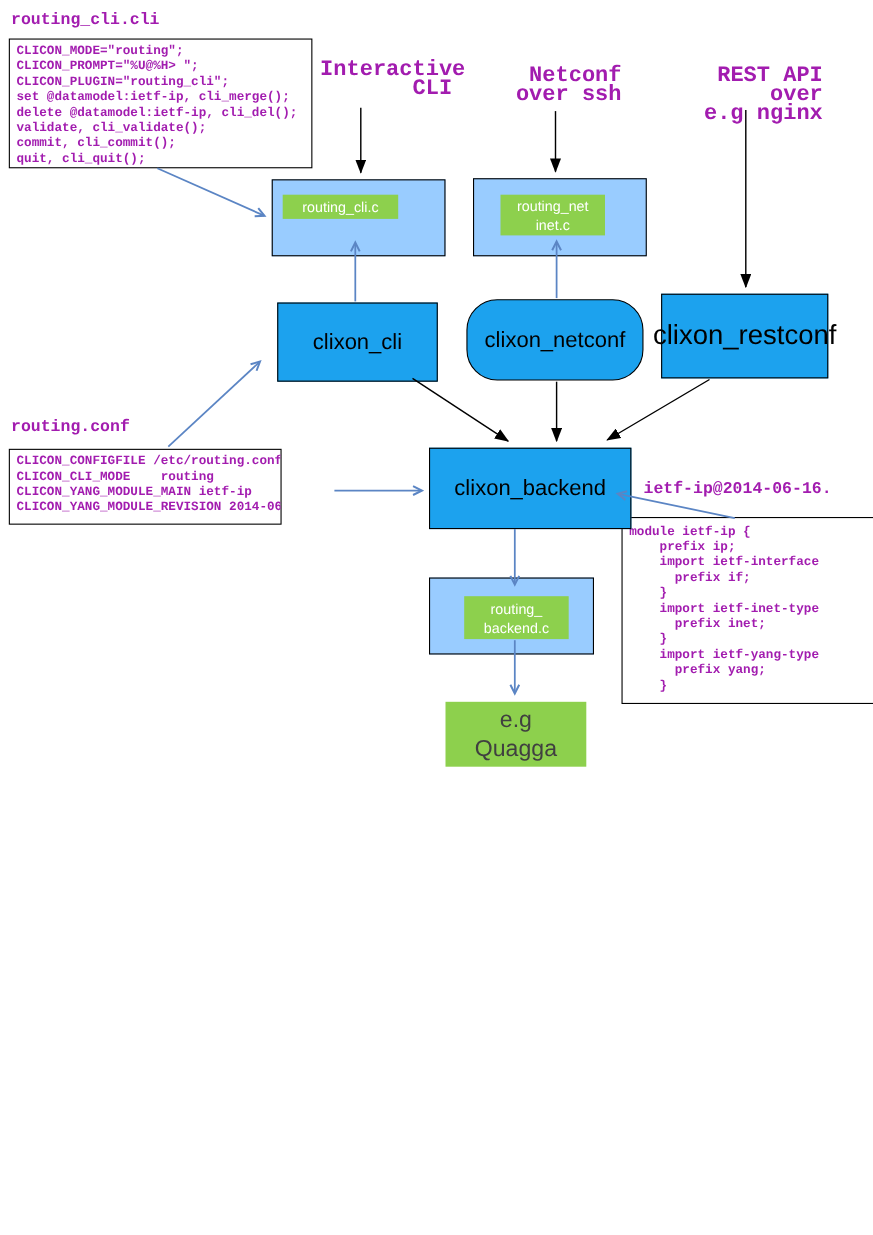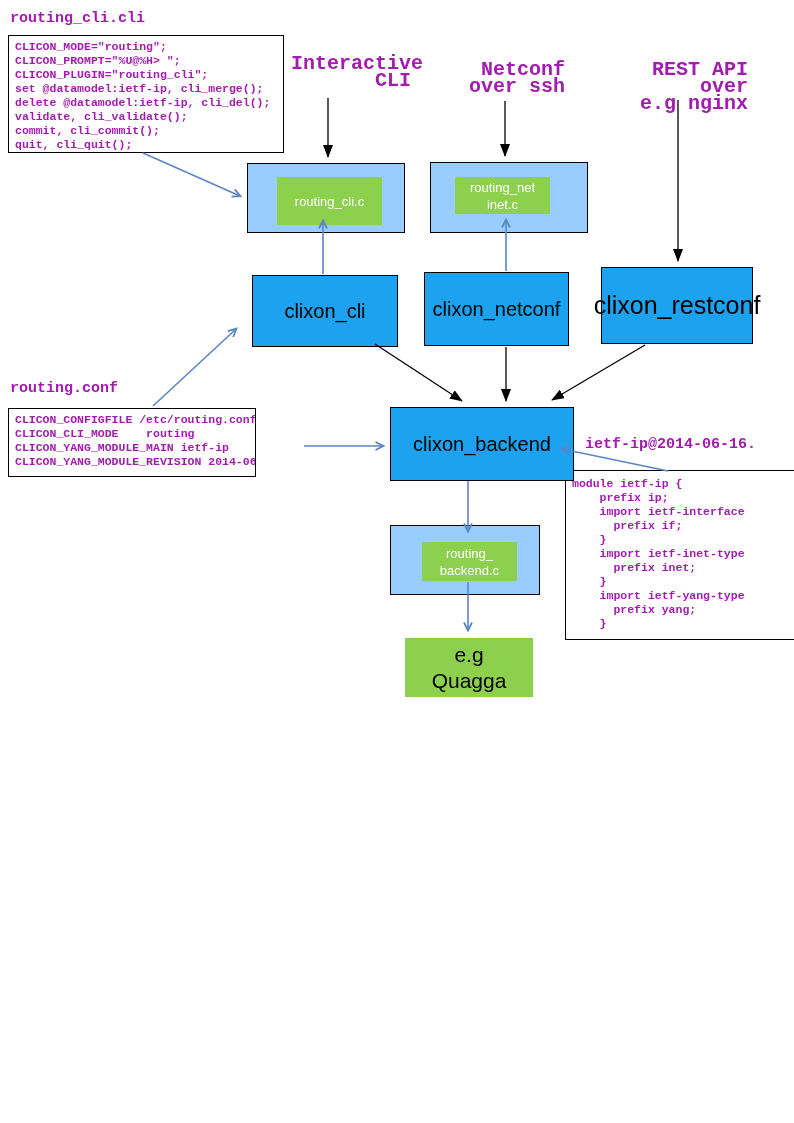--- a/index.html
+++ b/index.html
@@ -20,21 +20,21 @@
   .plugin{
     background:#8DD04D;color:#fff;display:flex;align-items:center;justify-content:center;
     text-align:center;font-size:13px;line-height:17px;white-space:pre-line;
   }
   .node{
     background:#1CA2EE;border:1.5px solid #000;color:#000000;
     display:flex;align-items:center;justify-content:center;
     text-align:center;font-size:20px;white-space:pre-line;
   }
   .quagga{
-    background:#8DD04D;color:#000000;display:flex;align-items:center;justify-content:center;
+    background:#8DD04D;color:#404040;display:flex;align-items:center;justify-content:center;
     text-align:center;font-size:21px;line-height:26px;white-space:pre-line;
   }
   #connector-layer{position:absolute;left:0;top:0;z-index:5;pointer-events:none;}
   .arrow-black{stroke:#000;stroke-width:1.3;fill:none;}
   .arrow-blue{stroke:#5B85C4;stroke-width:1.6;fill:none;}
 </style>
 </head>
 <body>
 
 <div class="abs mono file-title" style="left:10px;top:10px;">routing_cli.cli</div>
@@ -66,28 +66,28 @@
     }</div>
 
 <div class="abs mono io-label" style="left:291px;top:55px;width:120px;">Interactive
 CLI</div>
 <div class="abs mono io-label" style="left:445px;top:61px;width:120px;">Netconf
 over ssh</div>
 <div class="abs mono io-label" style="left:608px;top:61px;width:140px;">REST API over
 e.g nginx</div>
 
 <div class="abs shell" style="left:247px;top:163px;width:158px;height:70px;"></div>
-<div class="abs plugin" style="left:277px;top:177px;width:105px;height:48px;">routing_cli.c</div>
+<div class="abs plugin" style="left:257px;top:177px;width:105px;height:22px;">routing_cli.c</div>
 
 <div class="abs shell" style="left:430px;top:162px;width:158px;height:71px;"></div>
 <div class="abs plugin" style="left:455px;top:177px;width:95px;height:37px;">routing_net
 inet.c</div>
 
 <div class="abs node" style="left:252px;top:275px;width:146px;height:72px;">clixon_cli</div>
-<div class="abs node" style="left:424px;top:272px;width:145px;height:74px;">clixon_netconf</div>
+<div class="abs node" style="left:424px;top:272px;width:161px;height:74px;border-radius:28px;">clixon_netconf</div>
 <div class="abs node" style="left:601px;top:267px;width:152px;height:77px;font-size:25px;">clixon_restconf</div>
 <div class="abs node" style="left:390px;top:407px;width:184px;height:74px;">clixon_backend</div>
 
 <div class="abs shell" style="left:390px;top:525px;width:150px;height:70px;"></div>
 <div class="abs plugin" style="left:422px;top:542px;width:95px;height:39px;">routing_
 backend.c</div>
 
 <div class="abs quagga" style="left:405px;top:638px;width:128px;height:59px;">e.g
 Quagga</div>
 

